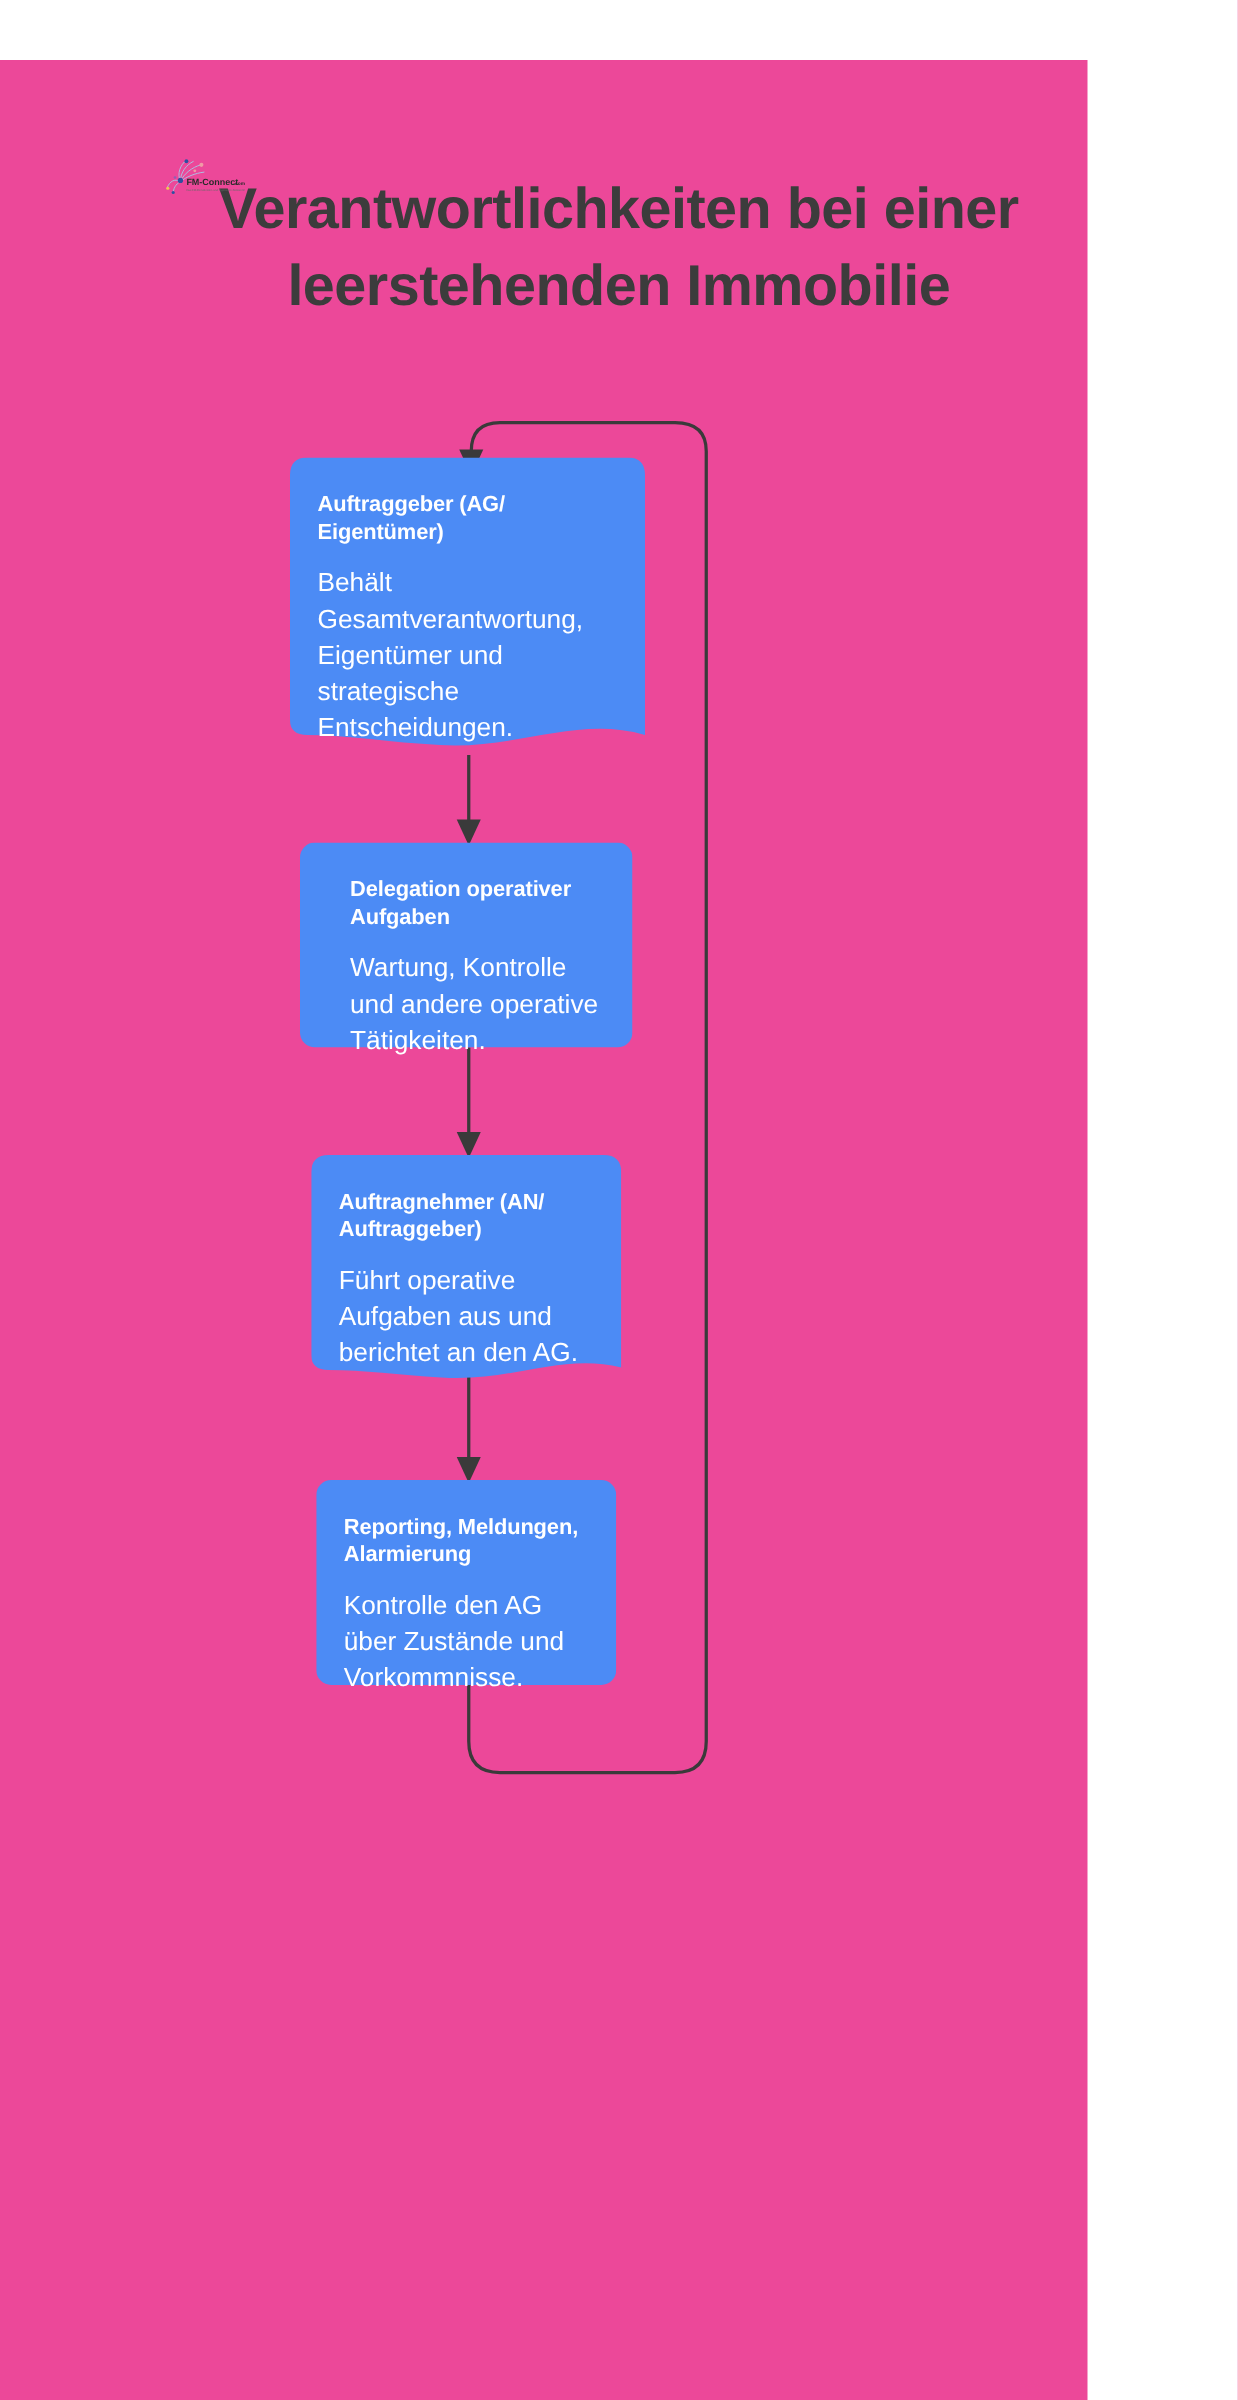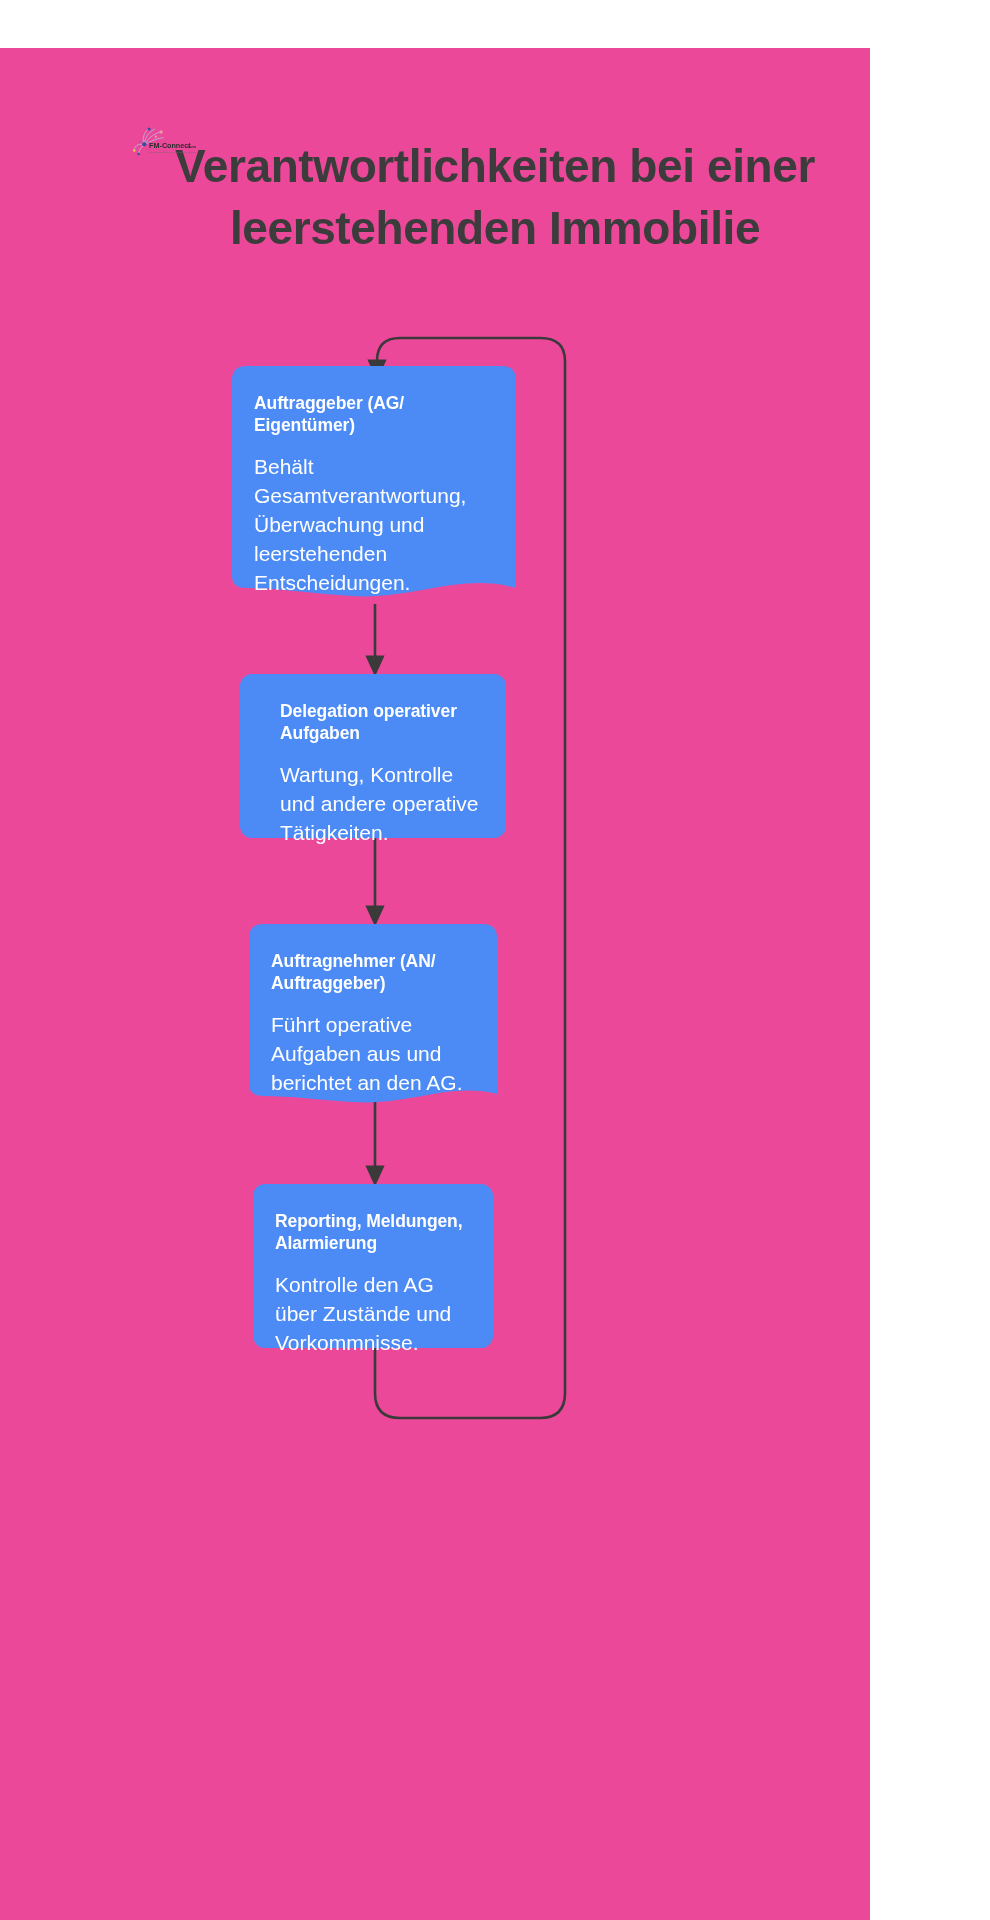--- a/index.html
+++ b/index.html
@@ -164,21 +164,21 @@
   <div class="node" id="node-1">
     <svg class="node-surface" viewBox="0 0 284 240" preserveAspectRatio="none">
       <path d="M0,14 Q0,0 14,0 L270,0 Q284,0 284,14
                L284,222
                C 230,206 180,234 120,230
                C 80,228 46,222 14,222
                Q0,222 0,210 Z" fill="#4c8bf5"></path>
     </svg>
     <div class="node-content">
       <div class="node-title">Auftraggeber (AG/ Eigentümer)</div>
-      <div class="node-desc">Behält Gesamtverantwortung, Überwachung und leerstehenden Entscheidungen.</div>
+      <div class="node-desc">Behält Gesamtverantwortung, Eigentümer und strategische Entscheidungen.</div>
     </div>
   </div>
 
   <div class="node" id="node-2">
     <svg class="node-surface" viewBox="0 0 266 164" preserveAspectRatio="none">
       <rect x="0" y="0" width="266" height="164" rx="12" ry="12" fill="#4c8bf5"></rect>
     </svg>
     <div class="node-content">
       <div class="node-title">Delegation operativer Aufgaben</div>
       <div class="node-desc">Wartung, Kontrolle und andere operative Tätigkeiten.</div>

